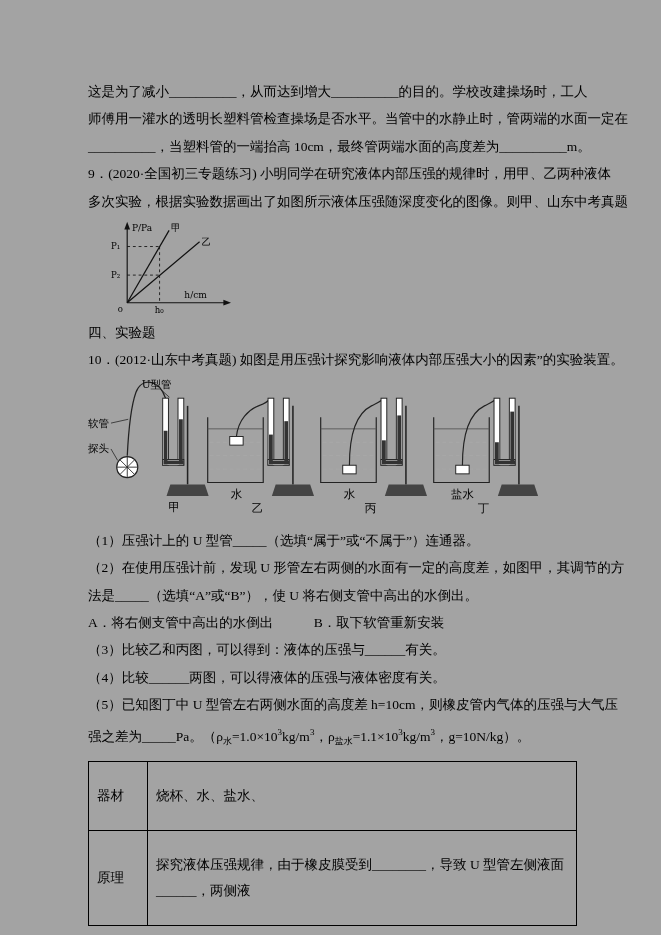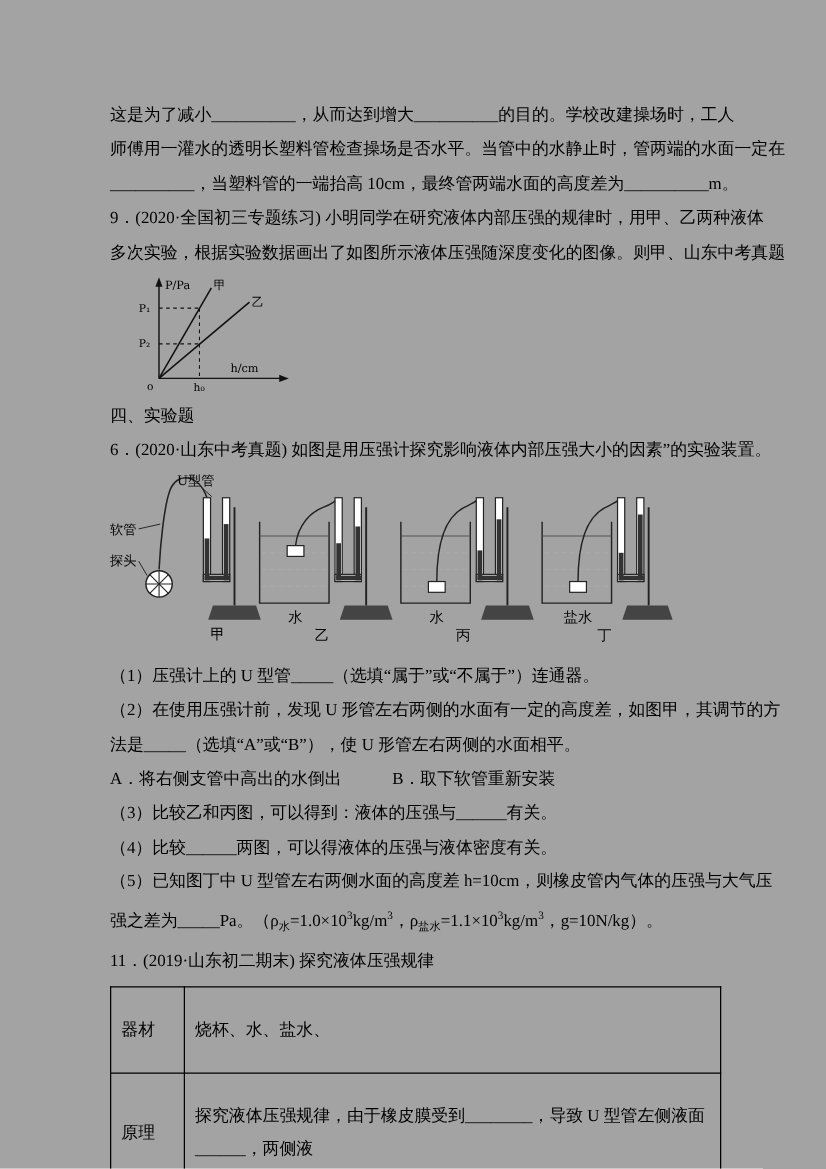--- a/index.html
+++ b/index.html
@@ -50,21 +50,21 @@
         <text x="70" y="15" font-size="10">甲</text>
         <text x="102" y="29" font-size="10">乙</text>
         <text x="7" y="34" font-size="9">P₁</text>
         <text x="7" y="64" font-size="9">P₂</text>
         <text x="53" y="101" font-size="9">h₀</text>
         <text x="14" y="100" font-size="9">o</text>
       </svg>
     </div>
 
     <p class="tline">四、实验题</p>
-    <p class="tline">6．(2020·山东中考真题) 如图是用压强计探究影响液体内部压强大小的因素”的实验装置。</p>
+    <p class="tline">10．(2012·山东中考真题) 如图是用压强计探究影响液体内部压强大小的因素”的实验装置。</p>
 
     <div class="diagram-wrap">
       <svg viewBox="0 0 472 148" width="452" height="142">
 
         <g>
           <path d="M 81,22 C 74,2 56,0 50,16 C 45,30 42,62 41,82" fill="none" stroke="#222" stroke-width="1.3"></path>
           <circle cx="41" cy="94" r="11" fill="#fff" stroke="#222" stroke-width="1.2"></circle>
           <line x1="30" y1="94" x2="52" y2="94" stroke="#222" stroke-width="0.9"></line>
           <line x1="41" y1="83" x2="41" y2="105" stroke="#222" stroke-width="0.9"></line>
           <line x1="33" y1="86" x2="49" y2="102" stroke="#222" stroke-width="0.9"></line>
@@ -145,28 +145,27 @@
           <line x1="450" y1="30" x2="450" y2="112" stroke="#222" stroke-width="1.6"></line>
           <polygon points="432,112 466,112 470,124 428,124" fill="#444"></polygon>
           <text x="379" y="126" font-size="12">盐水</text>
           <text x="407" y="141" font-size="12">丁</text>
         </g>
       </svg>
     </div>
 
     <p class="tline subq">（1）压强计上的 U 型管_____（选填“属于”或“不属于”）连通器。</p>
     <p class="tline">（2）在使用压强计前，发现 U 形管左右两侧的水面有一定的高度差，如图甲，其调节的方</p>
-    <p class="tline">法是_____（选填“A”或“B”），使 U 形管左右两侧的水面相平。</p>
+    <p class="tline">法是_____（选填“A”或“B”），使 U 将右侧支管中高出的水倒出。</p>
     <p class="tline">A．将右侧支管中高出的水倒出　　　B．取下软管重新安装</p>
     <p class="tline">（3）比较乙和丙图，可以得到：液体的压强与______有关。</p>
     <p class="tline">（4）比较______两图，可以得液体的压强与液体密度有关。</p>
     <p class="tline">（5）已知图丁中 U 型管左右两侧水面的高度差 h=10cm，则橡皮管内气体的压强与大气压</p>
     <p class="tline"><span>强之差为_____Pa。（ρ</span><span class="sub">水</span><span>=1.0×10</span><span class="sup">3</span><span>kg/m</span><span class="sup">3</span><span>，ρ</span><span class="sub">盐水</span><span>=1.1×10</span><span class="sup">3</span><span>kg/m</span><span class="sup">3</span><span>，g=10N/kg）。</span></p>
 
-    <p class="tline">11．(2019·山东初二期末) 探究液体压强规律</p>
 
     <table class="qtable">
       <tbody>
         <tr>
           <td class="lab">器材</td>
           <td>烧杯、水、盐水、</td>
         </tr>
         <tr>
           <td class="lab">原理</td>
           <td>探究液体压强规律，由于橡皮膜受到________，导致 U 型管左侧液面______，两侧液</td>

